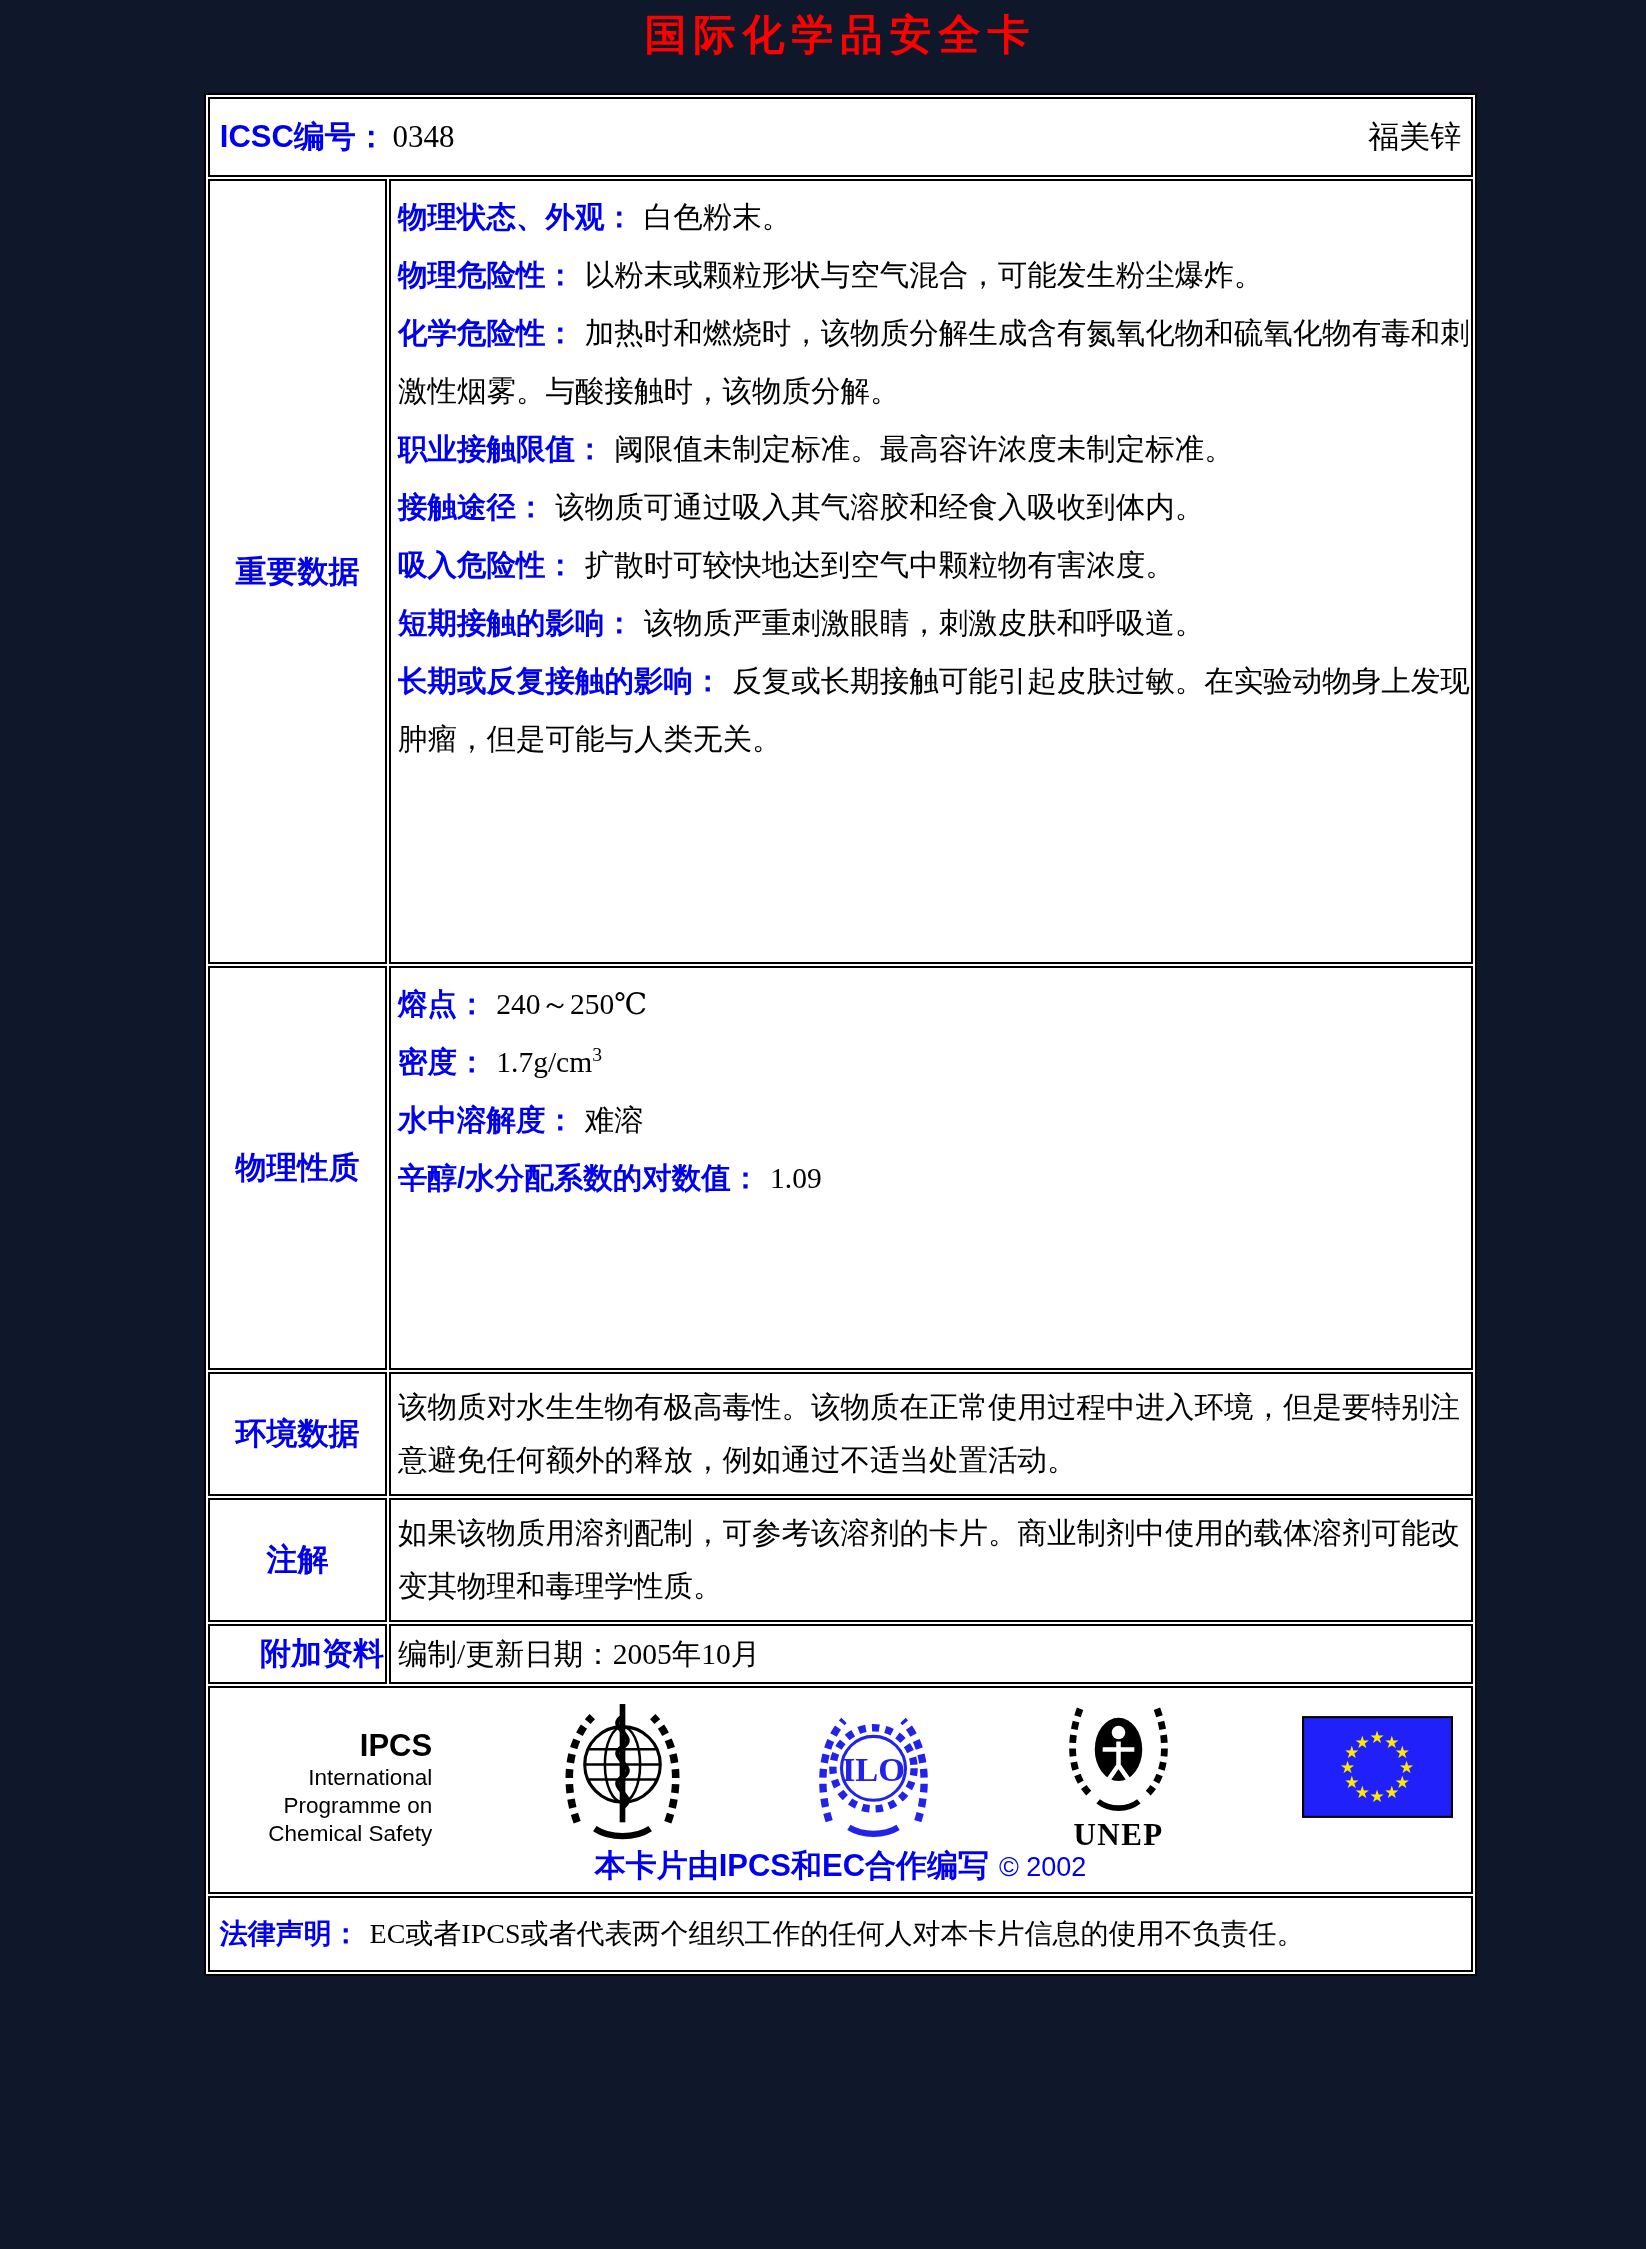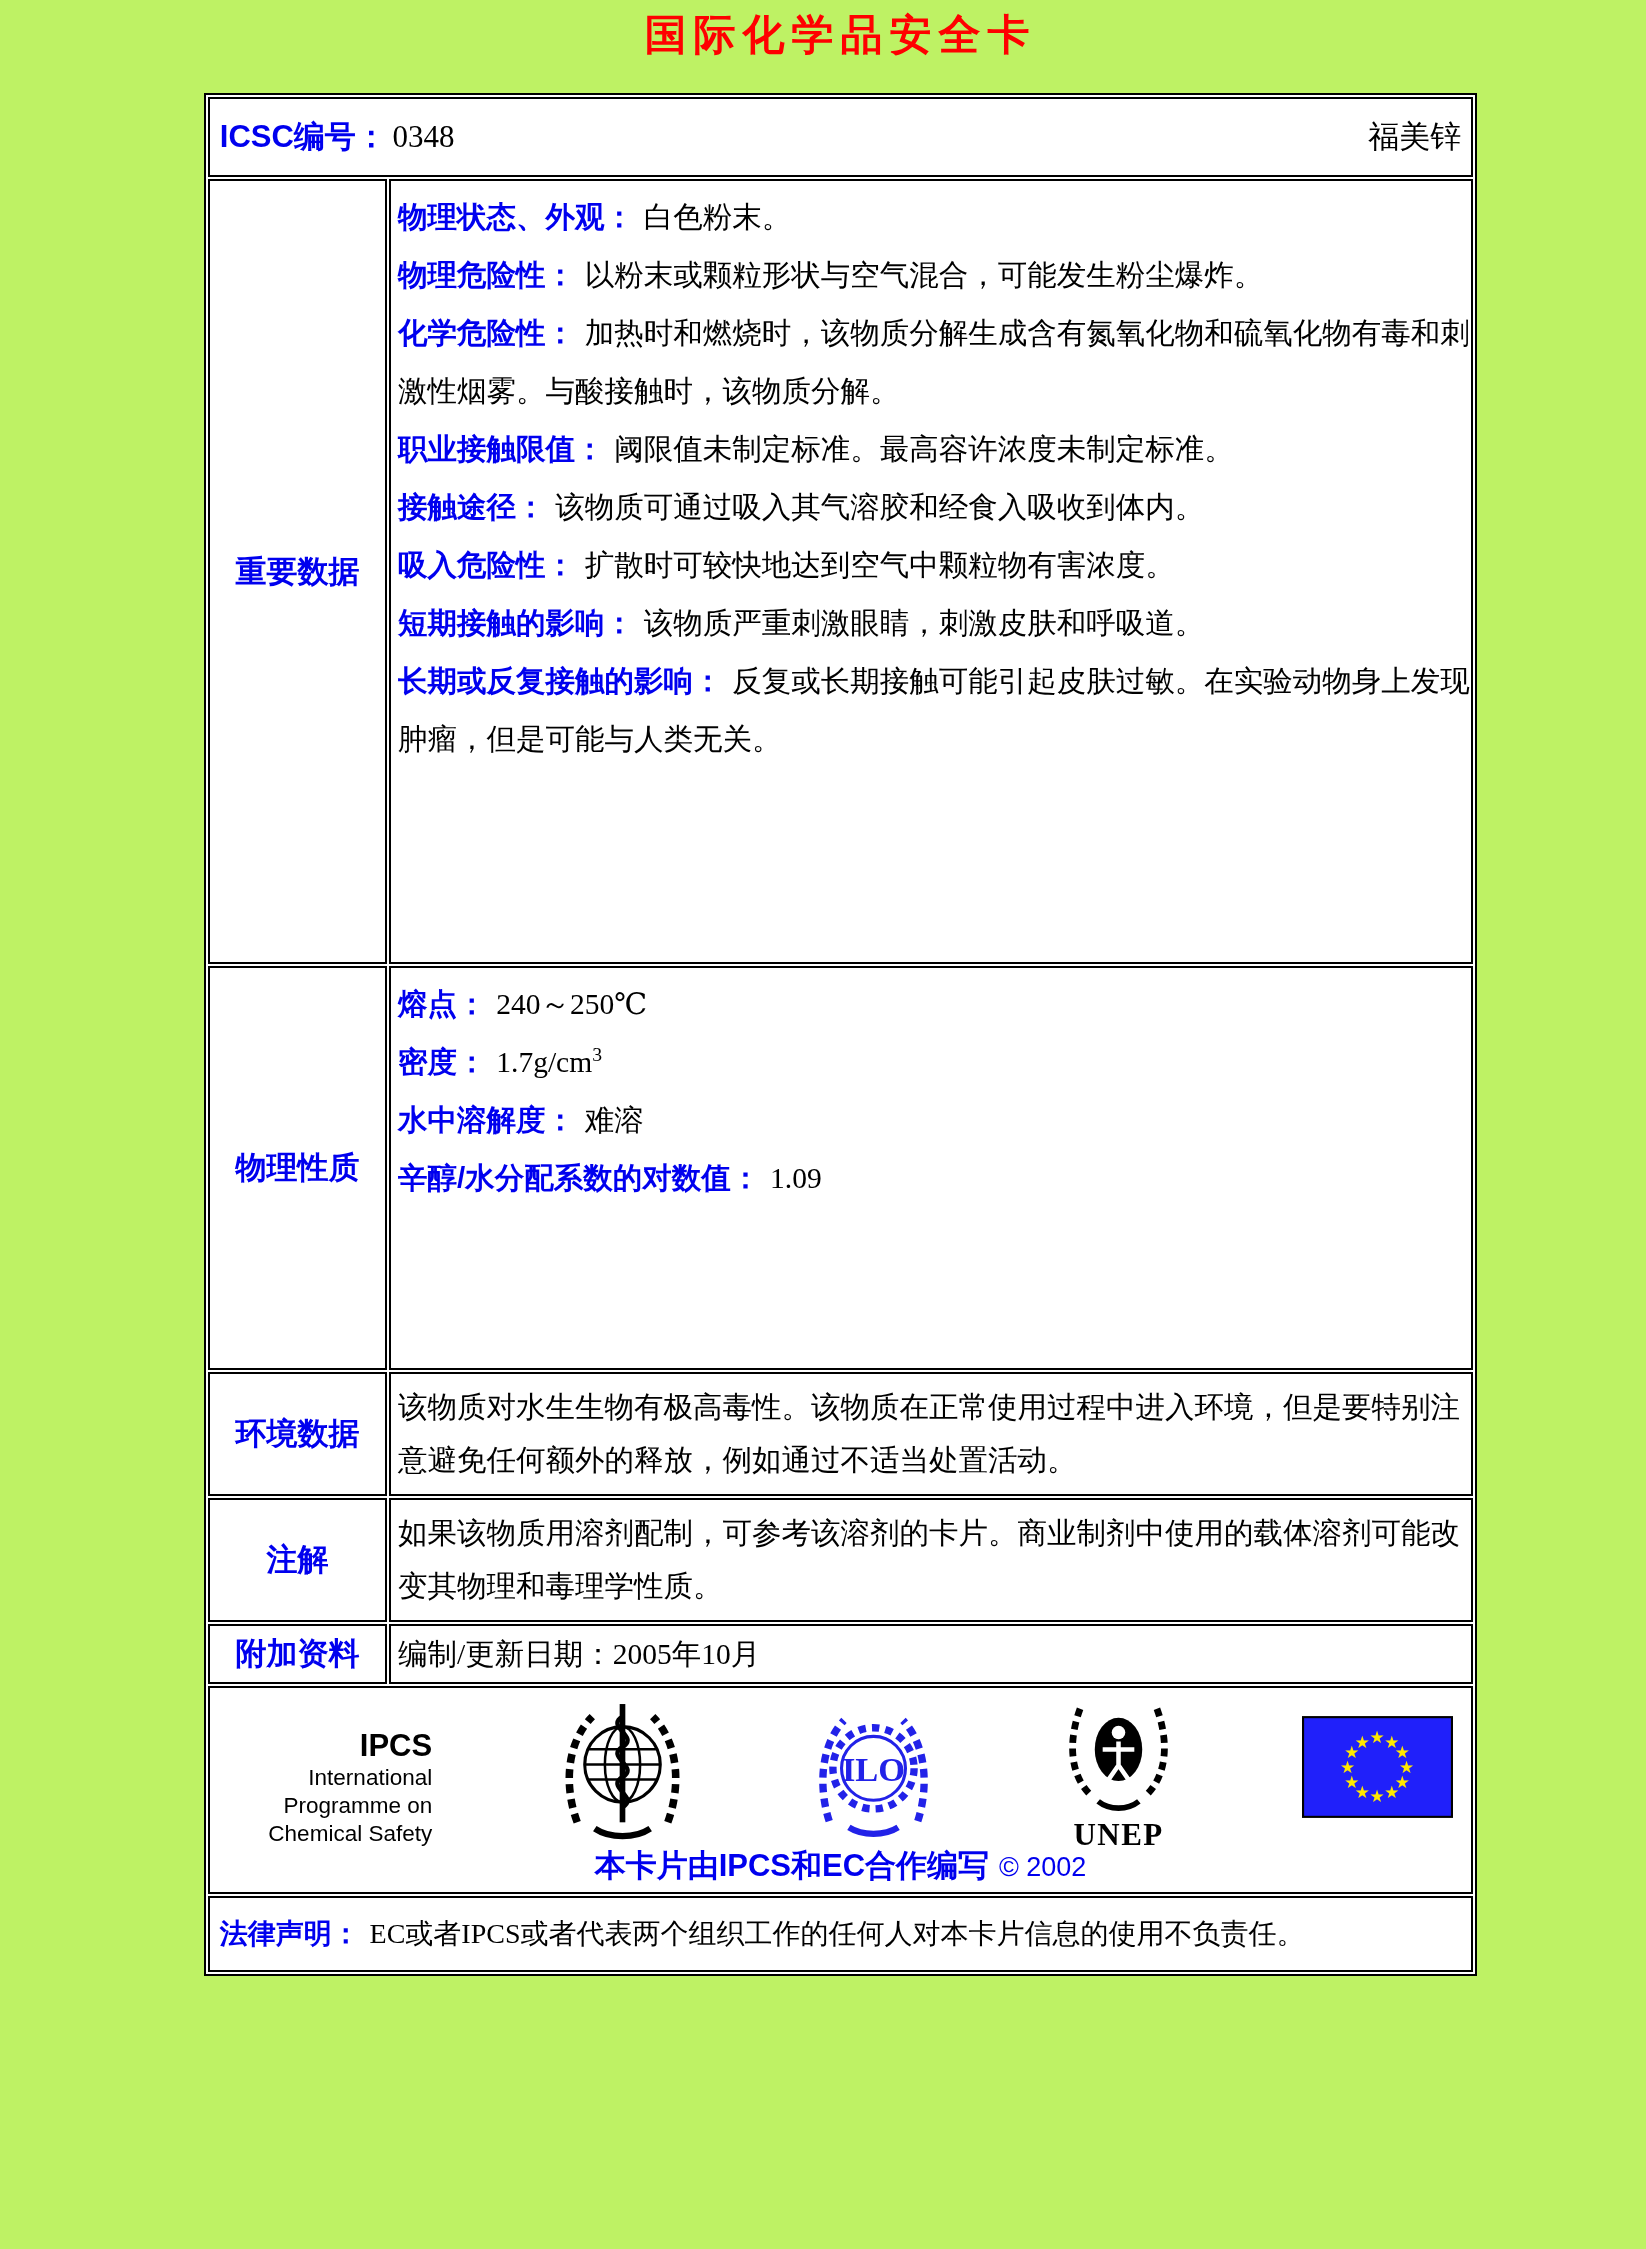--- a/index.html
+++ b/index.html
@@ -1,19 +1,19 @@
 <!DOCTYPE html>
 <html style="font-size:11.3px"><head>
 <meta charset="utf-8">
 <style>
   html,body { margin:0; padding:0; background:#ffffff; }
   .page {
     position:relative;
     width:1646px; height:2250px;
-    background:#bef264;
+    background:#0f172a;
     font-family:"Liberation Serif","DejaVu Serif",serif;
     color:#000;
   }
   .page-title {
     position:absolute; top:7px; left:204px; width:1273px;
     text-align:center;
     font-family:"Liberation Sans","DejaVu Sans",sans-serif;
     font-weight:bold;
     font-size:42px;
     letter-spacing:7px;
@@ -150,21 +150,21 @@
     </tr>
 
     <tr>
       <td class="rowlabel" style="height:105px;">注解</td>
       <td class="content tight">
         <span class="val">如果该物质用溶剂配制，可参考该溶剂的卡片。商业制剂中使用的载体溶剂可能改变其物理和毒理学性质。</span>
       </td>
     </tr>
 
     <tr>
-      <td class="rowlabel" style="height:42px;">附加资料</td>
+      <td class="rowlabel" style="height:42px;text-align:right;">附加资料</td>
       <td class="content tight" style="line-height:42px;">
         <span class="val">编制/更新日期：2005年10月</span>
       </td>
     </tr>
 
     <tr>
       <td colspan="2" class="footer-cell" style="height:204px;">
         <div class="logos-row">
 
           <div class="ipcs-block">

